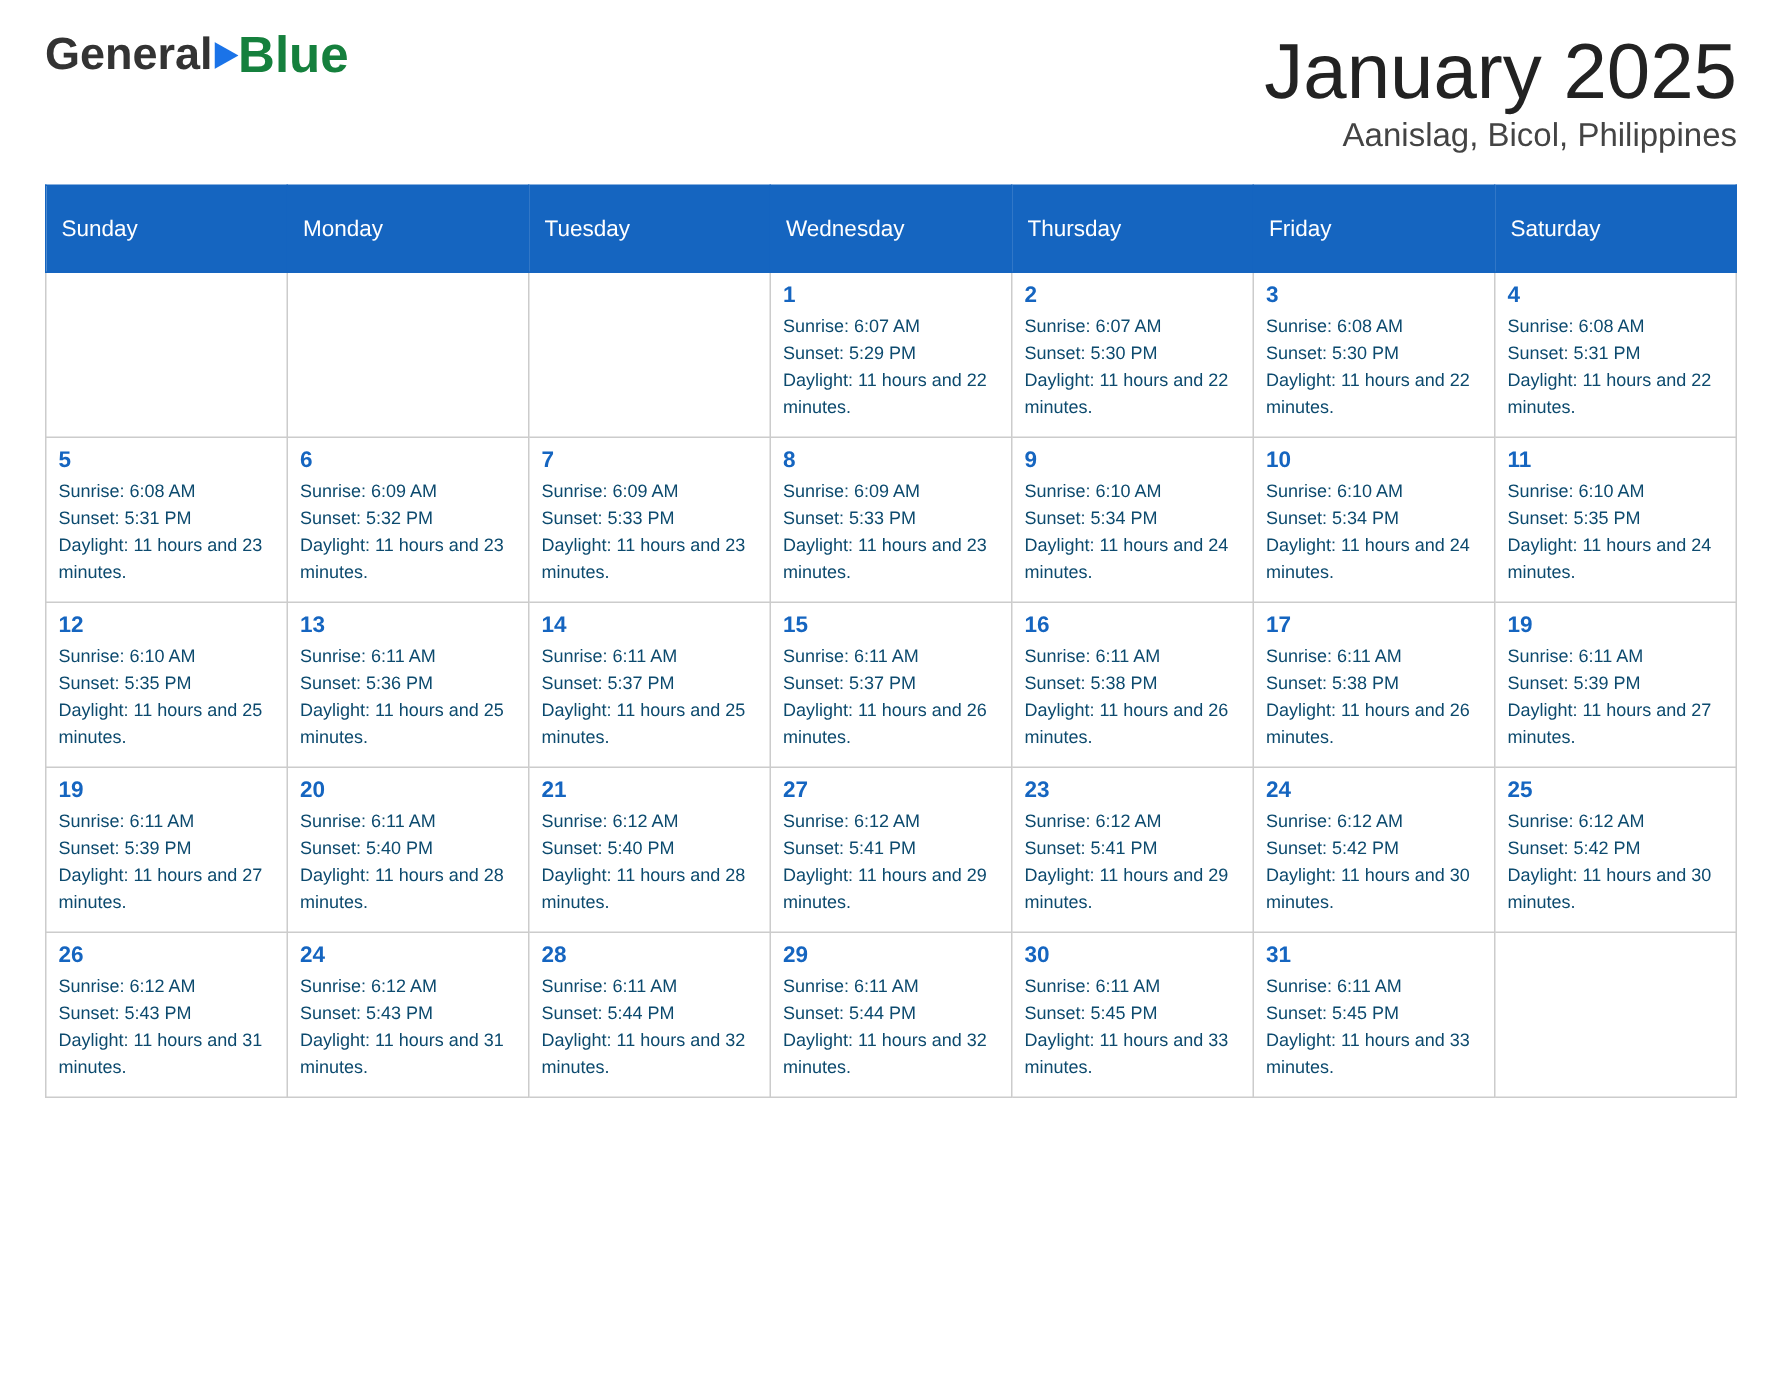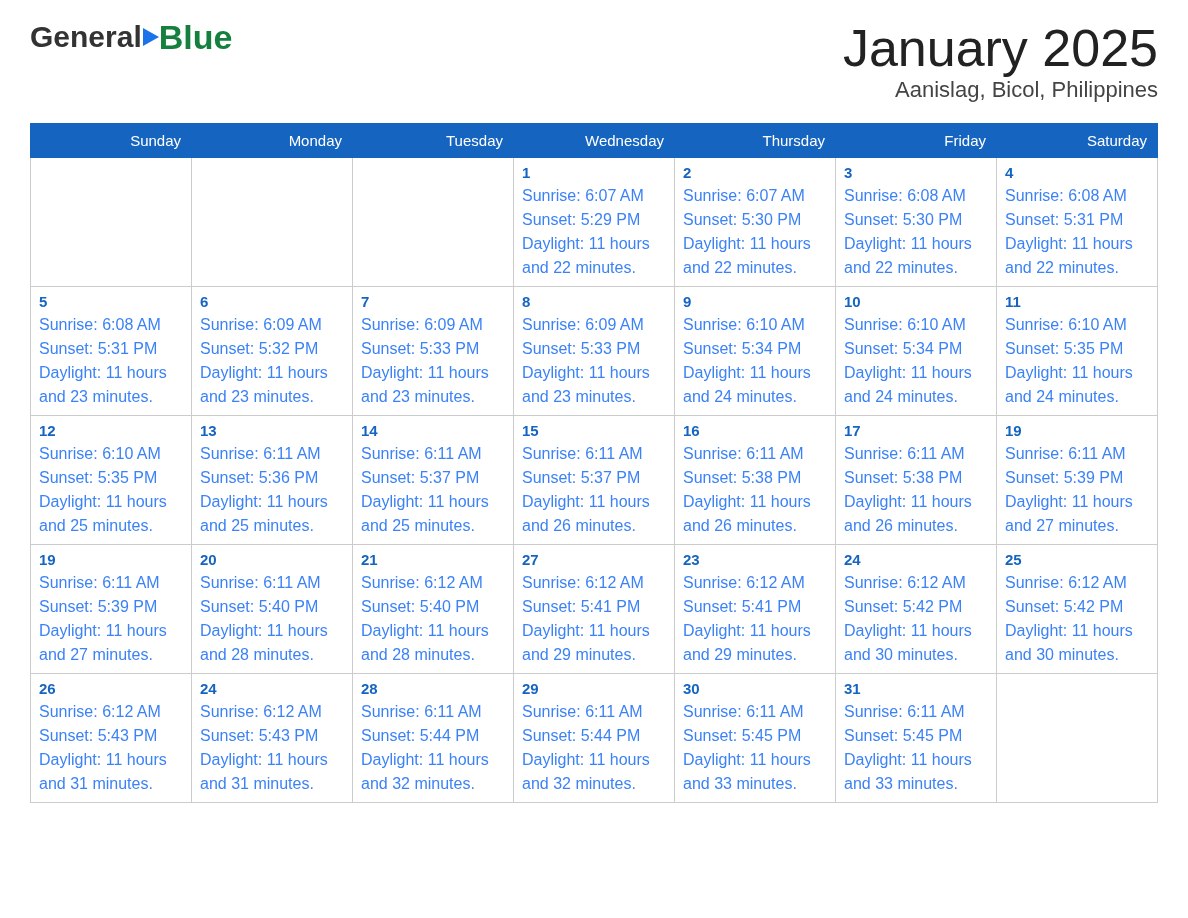--- a/index.html
+++ b/index.html
@@ -35,44 +35,44 @@
       color: #444;
     }
     .calendar {
       width: 100%;
       border-collapse: collapse;
       border: 1px solid #999;
     }
     .calendar th {
       background-color: #1565C0;
       color: #fff;
-      padding: 8px 10px;
+      padding: 20px 10px;
       font-size: 15px;
       font-weight: normal;
-      text-align: right;
+      text-align: left;
       border: 1px solid #1565C0;
     }
     .calendar td {
       vertical-align: top;
       padding: 6px 8px;
       border: 1px solid #ccc;
       width: 14.28%;
       min-height: 90px;
       height: 110px;
     }
     .day-num {
       font-size: 15px;
       font-weight: bold;
       color: #1565C0;
       display: block;
       margin-bottom: 3px;
     }
     .day-info {
-      font-size: 16px;
-      color: #3b82f6;
+      font-size: 12px;
+      color: #0c4a6e;
       line-height: 1.5;
     }
     .empty-cell {
       background: #fff;
     }
     .logo-row {
       display: flex;
       align-items: center;
     }
     .logo-text-general {

